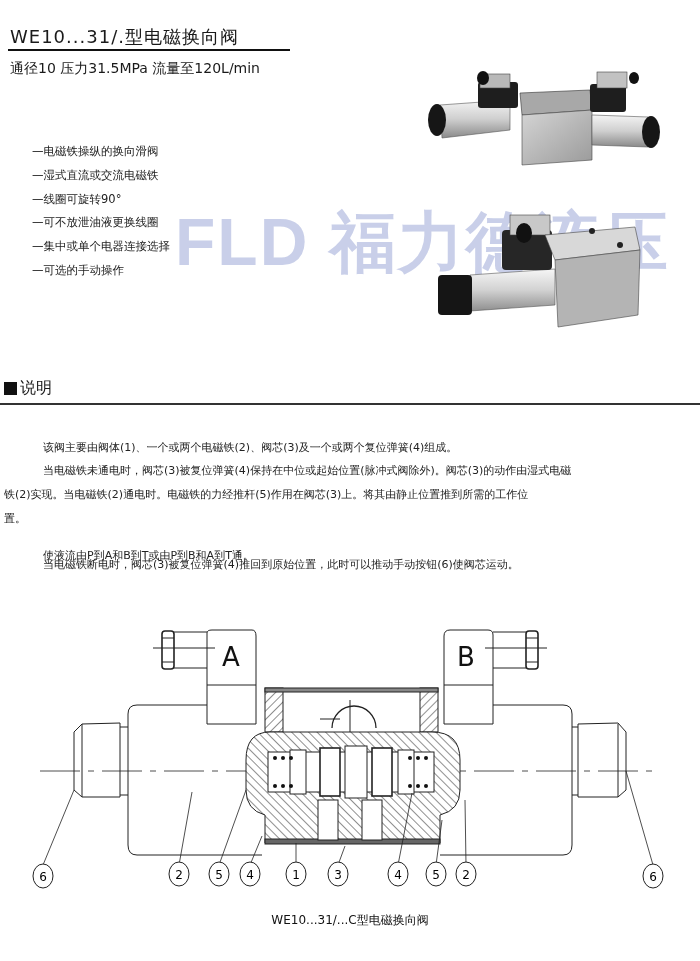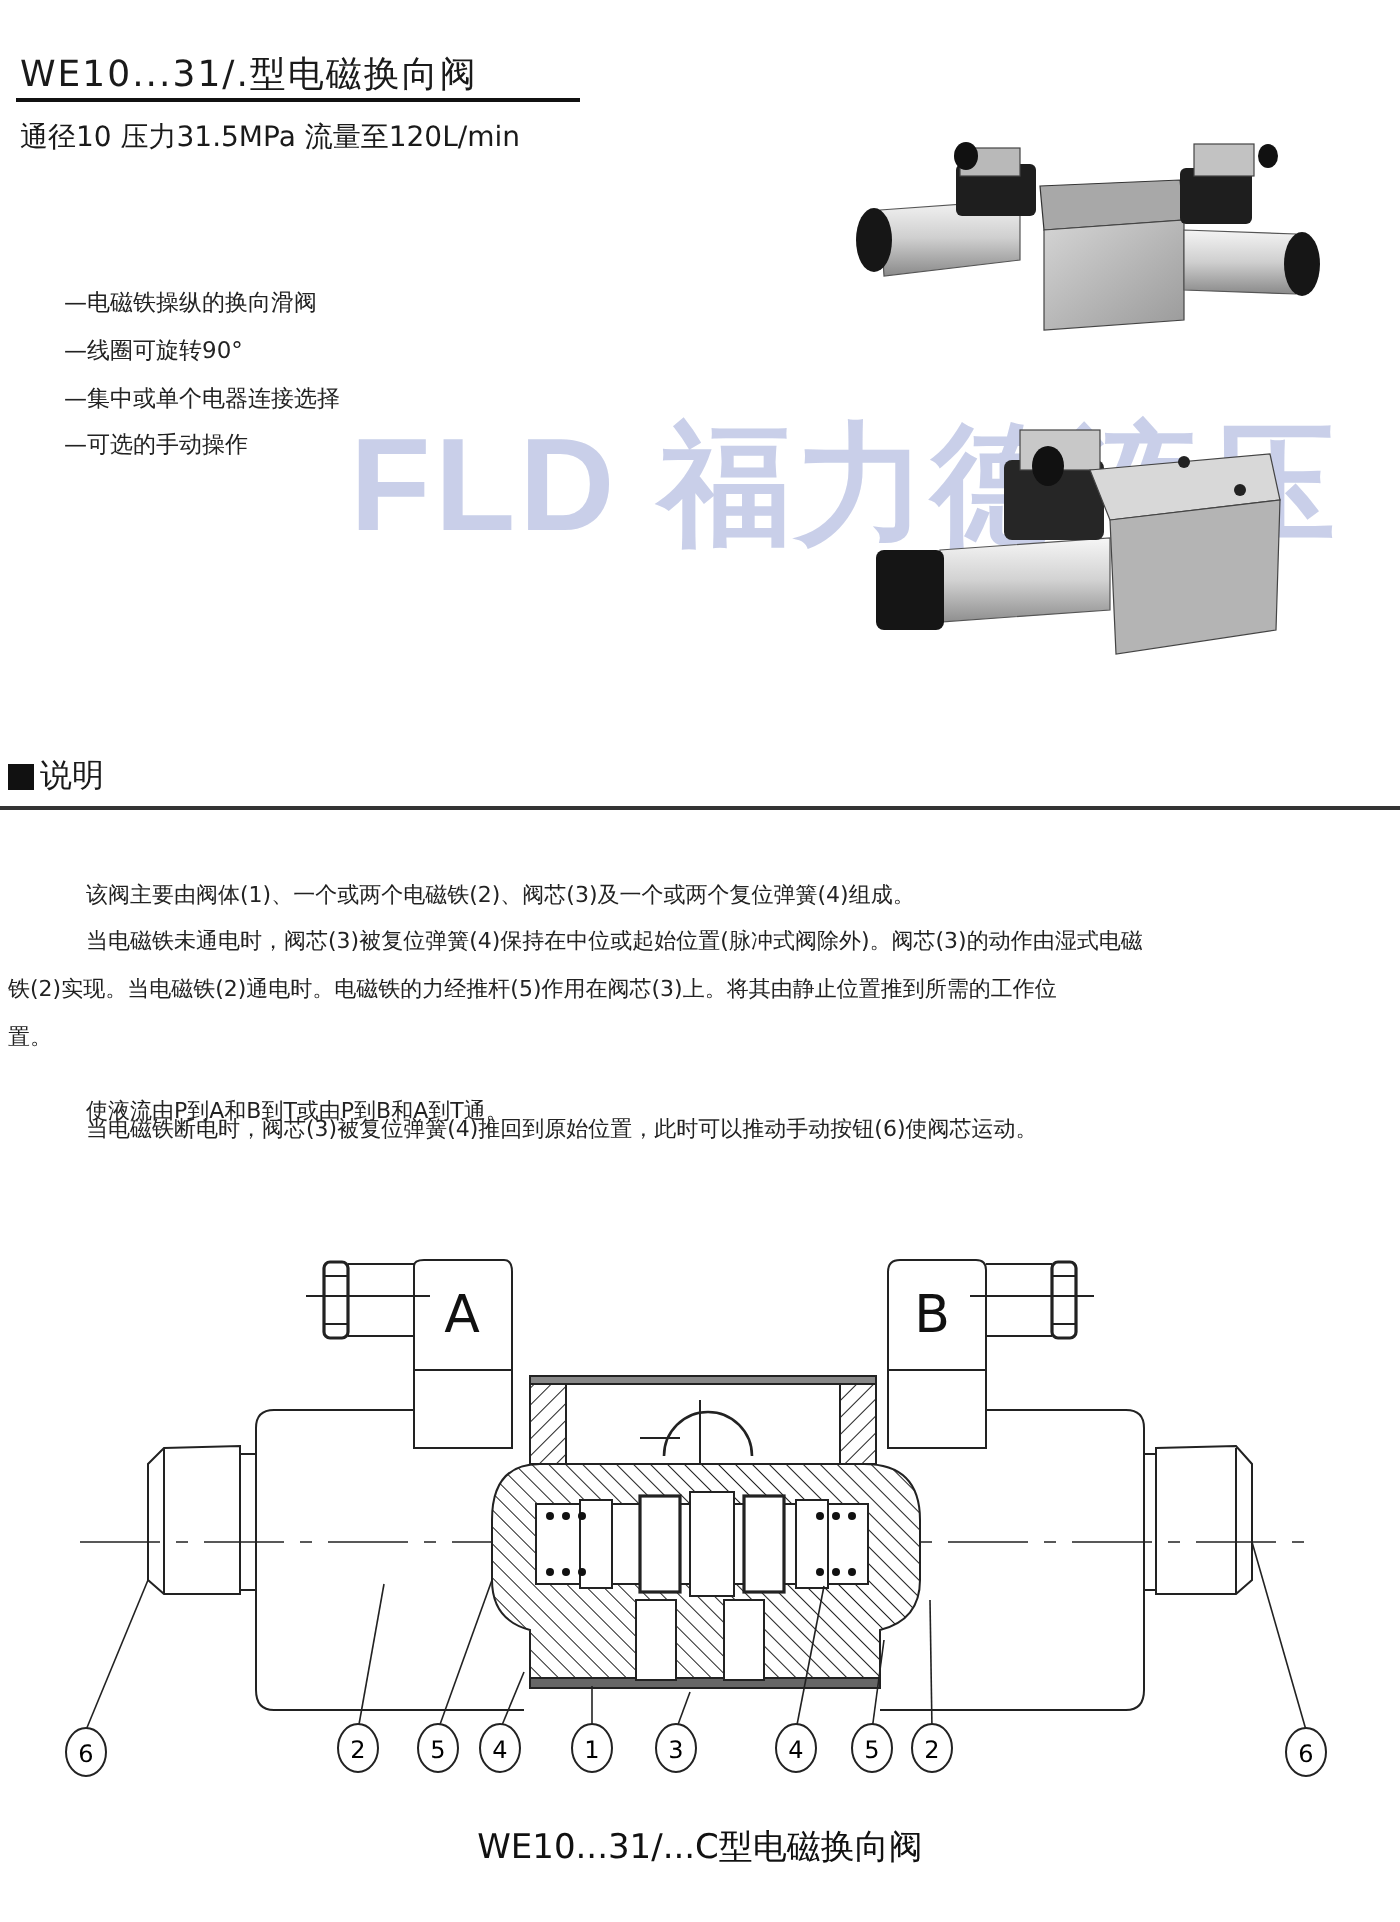--- a/index.html
+++ b/index.html
@@ -10,35 +10,37 @@
   .title-rule { left:8px; top:49px; width:282px; height:2px; background:#111; }
   .subtitle { left:10px; top:60px; font-size:14px; font-weight:normal; white-space:nowrap;text-align:right; }
   .features { left:32px; top:140px; margin:0; padding:0; list-style:none; }
   .features li { font-size:11.5px; height:23.8px; line-height:23.8px; white-space:nowrap; color:#222; }
   .watermark { left:175px; top:198px; font-size:66px; font-weight:bold; color:#b8c0e2; opacity:0.75;
                letter-spacing:2px; white-space:nowrap; font-family:"Liberation Sans", sans-serif; }
   .section-hdr { left:4px; top:378px; font-size:16px; white-space:nowrap; display:flex; align-items:center; }
   .section-hdr .sq { width:13px; height:13px; background:#111; margin-right:3px; display:inline-block; }
   .section-rule { left:0; top:403px; width:700px; height:2px; background:#333; }
   .para { left:43px; width:600px; font-size:11px; line-height:23.5px; color:#222; white-space:nowrap; }
-  .caption { left:0; width:700px; top:912px; text-align:center; font-size:17px; color:#111; }
+  .caption { left:0; width:700px; top:912px; text-align:center; font-size:12px; color:#111; }
   svg text { font-family:"DejaVu Sans", sans-serif; }
 </style>
 </head>
 <body>
 
 <div class="abs title">WE10...31/.型电磁换向阀</div>
 <div class="abs title-rule"></div>
 <div class="abs subtitle">通径10  压力31.5MPa  流量至120L/min</div>
 
 <div class="abs watermark">FLD 福力德液压</div>
 
 <ul class="abs features">
   <li>—电磁铁操纵的换向滑阀</li>
+  <li>—湿式直流或交流电磁铁</li>
   <li>—线圈可旋转90°</li>
+  <li>—可不放泄油液更换线圈</li>
   <li>—集中或单个电器连接选择</li>
   <li>—可选的手动操作</li>
 </ul>
 
 <svg class="abs" style="left:420px;top:60px" width="240" height="110" viewBox="0 0 240 110">
   <defs>
     <linearGradient id="tube" x1="0" y1="0" x2="0" y2="1">
       <stop offset="0" stop-color="#f4f4f4"></stop>
         <stop offset="0.5" stop-color="#cfcfcf"></stop>
         <stop offset="1" stop-color="#8a8a8a"></stop>

